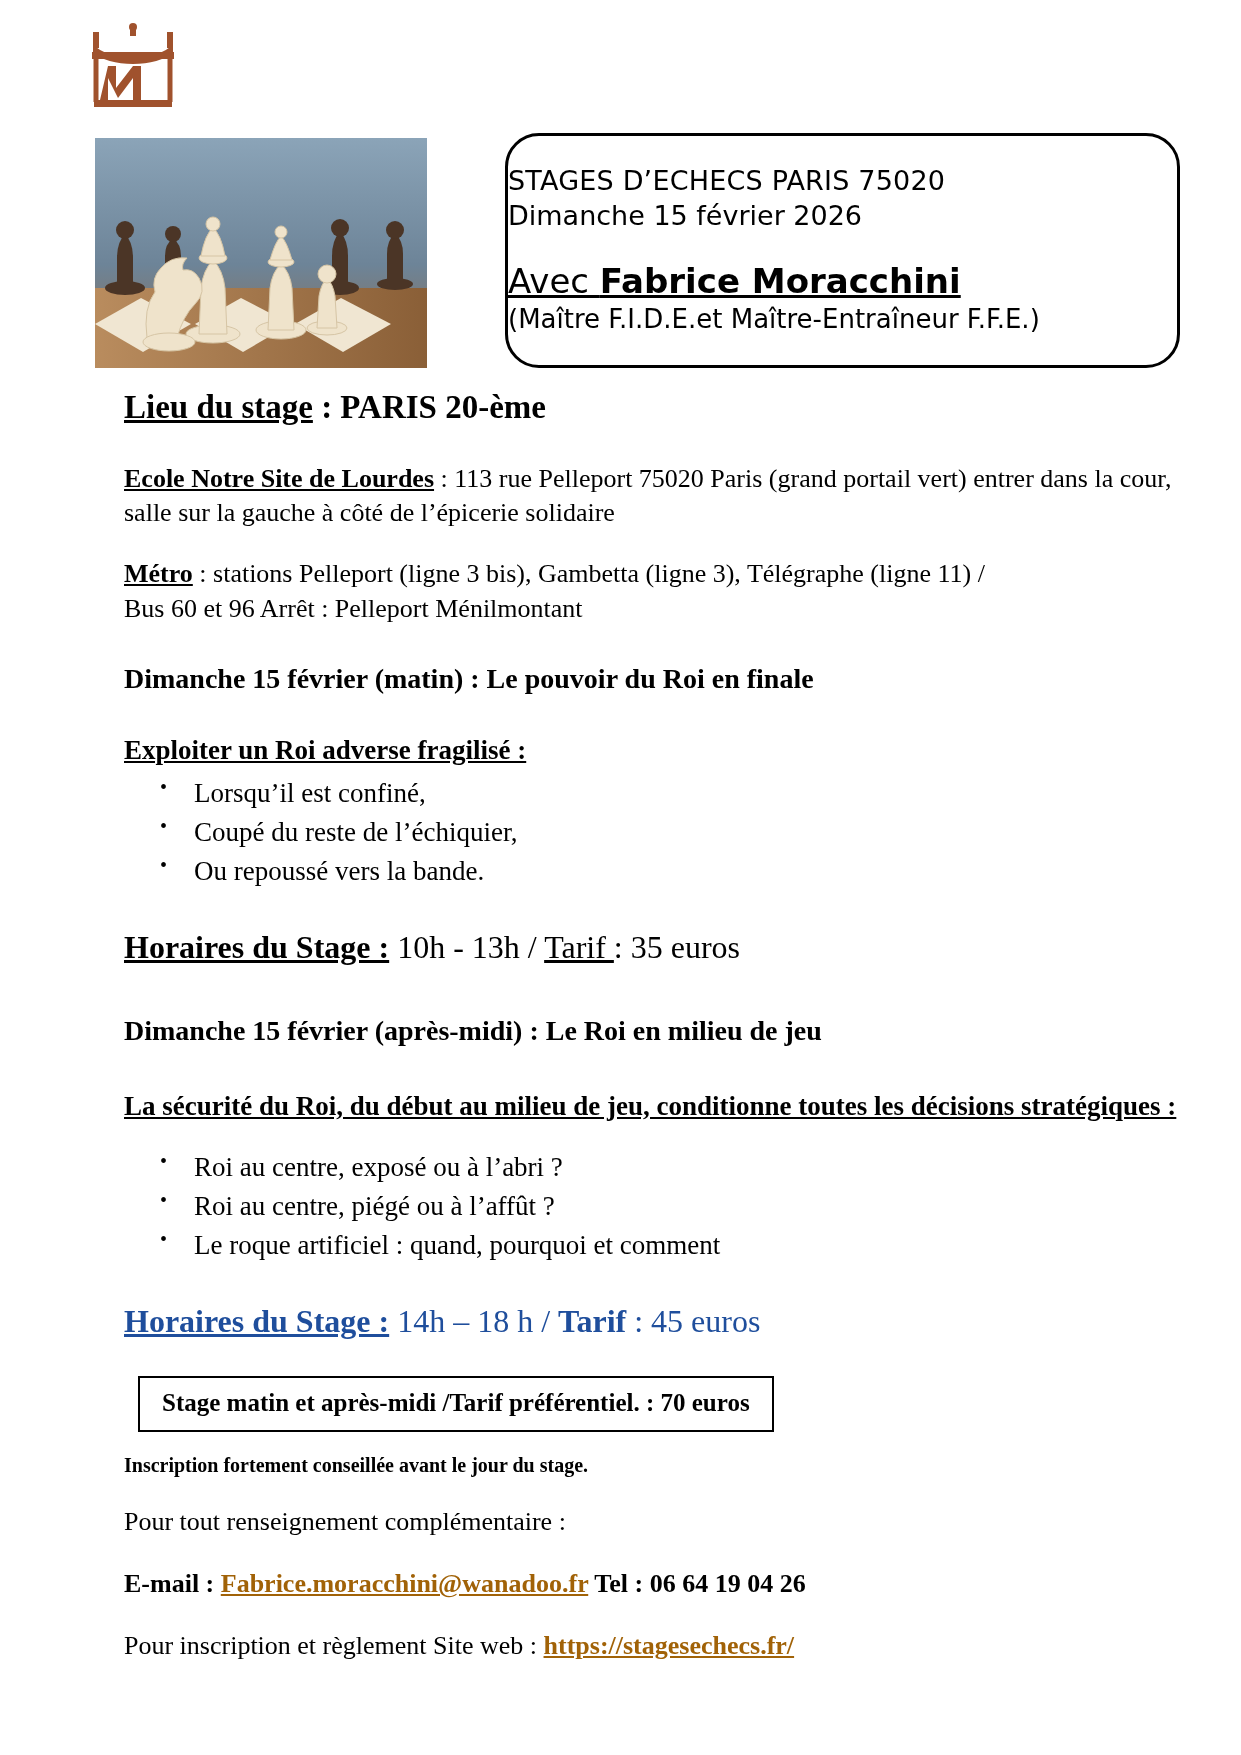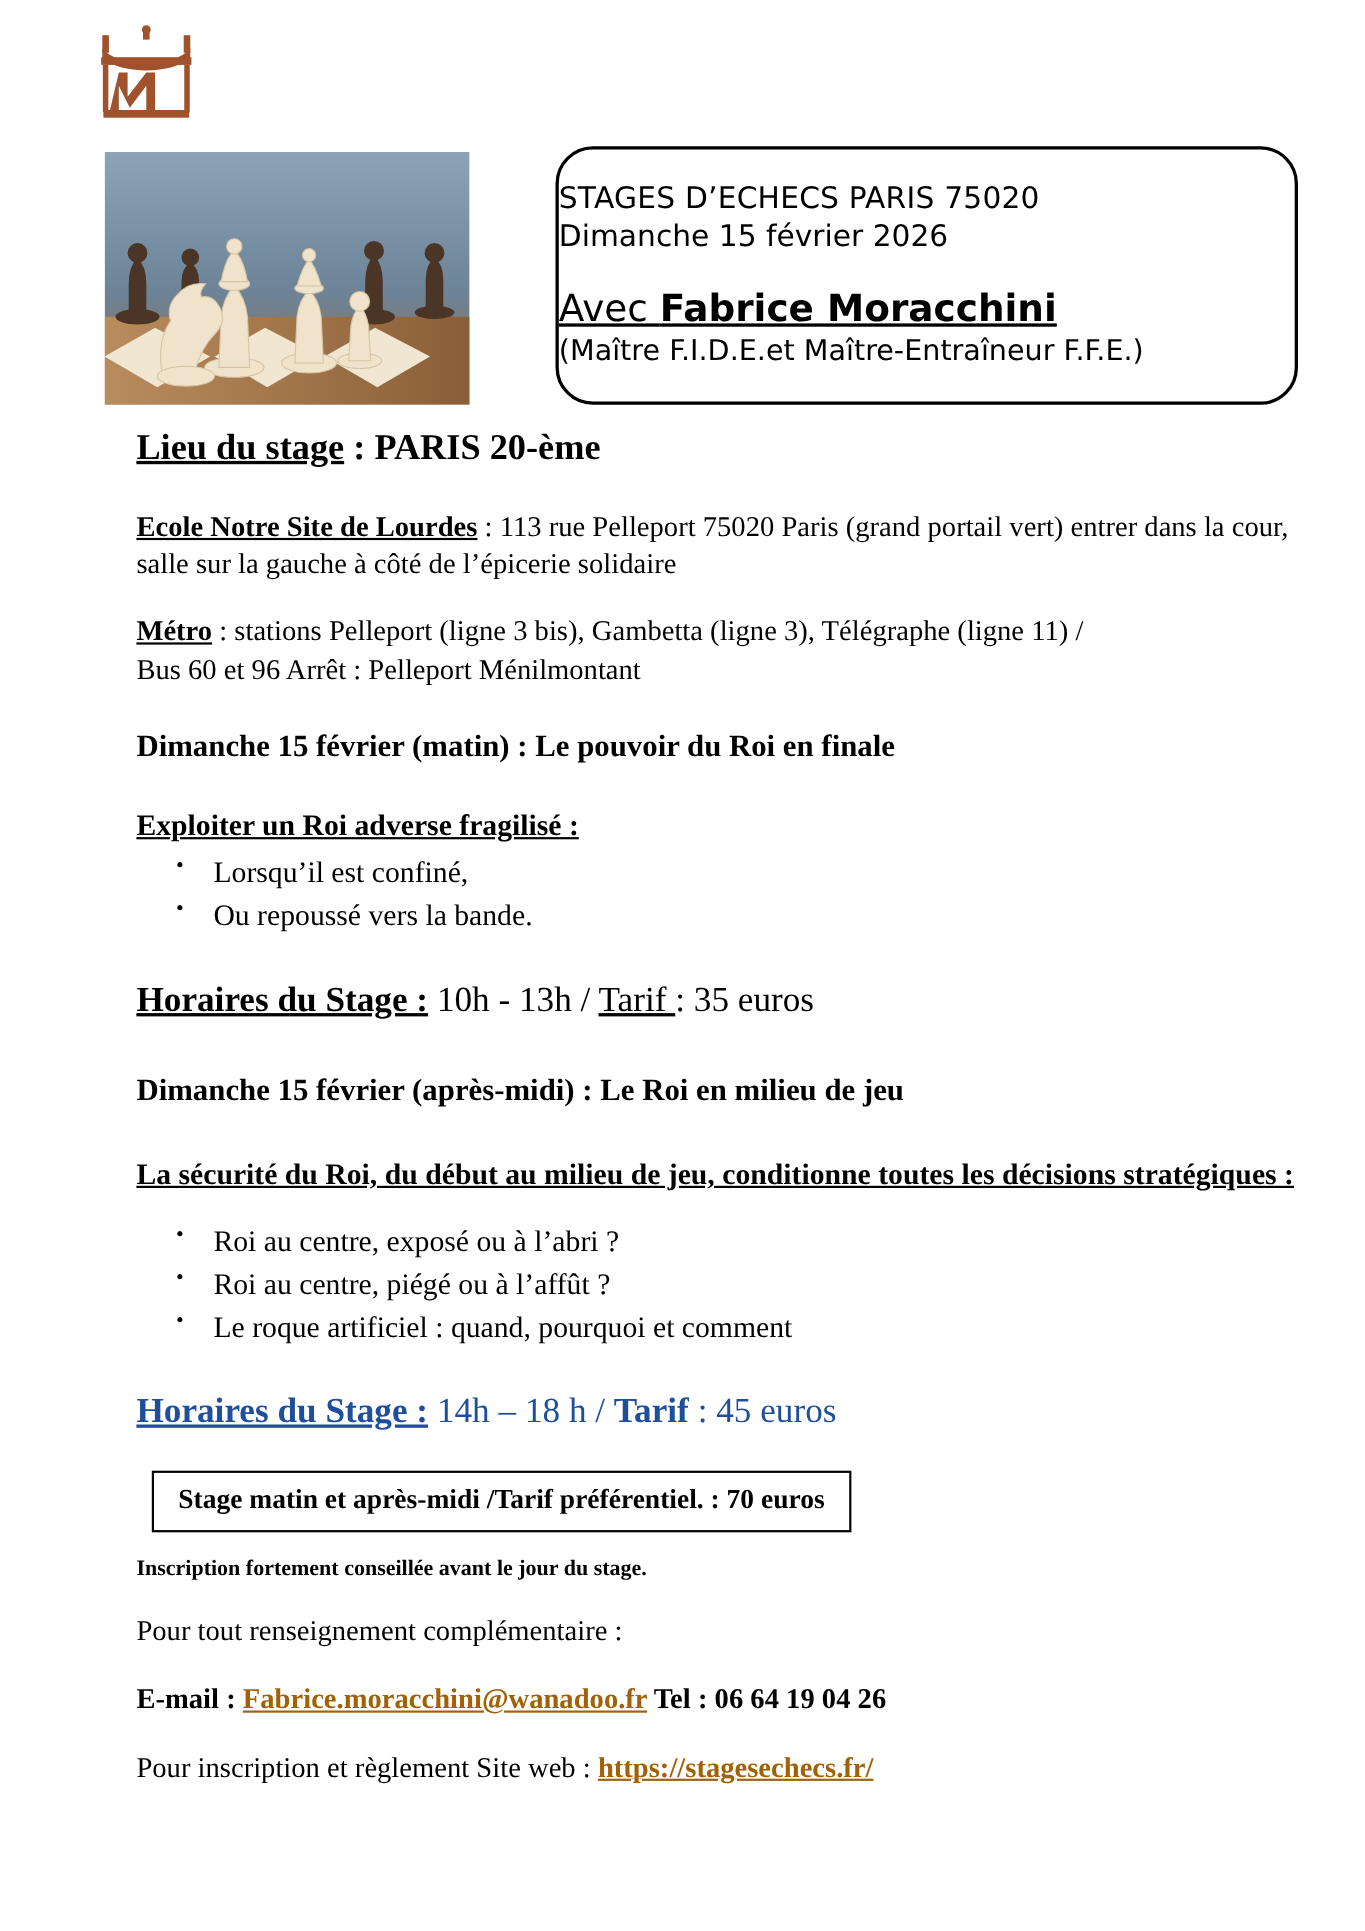--- a/index.html
+++ b/index.html
@@ -267,20 +267,21 @@
 
     <p class="block"><b class="u">Ecole Notre Site de Lourdes</b><span> : 113 rue Pelleport 75020 Paris (grand portail vert) entrer dans la cour, salle sur la gauche à côté de l’épicerie solidaire</span></p>
 
     <p class="block"><b class="u">Métro</b><span> : stations Pelleport (ligne 3 bis), Gambetta (ligne 3), Télégraphe (ligne 11) /</span><br><span> Bus 60 et 96 Arrêt : Pelleport Ménilmontant</span></p>
 
     <div class="h2">Dimanche 15 février (matin) : Le pouvoir du Roi en finale</div>
 
     <div class="h3">Exploiter un Roi adverse fragilisé :</div>
     <ul class="bul">
       <li>Lorsqu’il est confiné,</li>
+      <li>Coupé du reste de l’échiquier,</li>
       <li>Ou repoussé vers la bande.</li>
     </ul>
 
     <p class="line-horaire"><b class="u">Horaires du Stage :</b><span> 10h - 13h / </span><span class="u">Tarif </span><span>: 35 euros</span></p>
 
     <div class="h2" style="margin-top:44px;"> Dimanche 15 février (après-midi) : Le Roi en milieu de jeu</div>
 
     <div class="h3" style="margin-top:40px;">La sécurité du Roi, du début au milieu de jeu, conditionne toutes les décisions stratégiques :</div>
     <ul class="bul" style="margin-top:24px;">
       <li>Roi au centre, exposé ou à l’abri ?</li>

